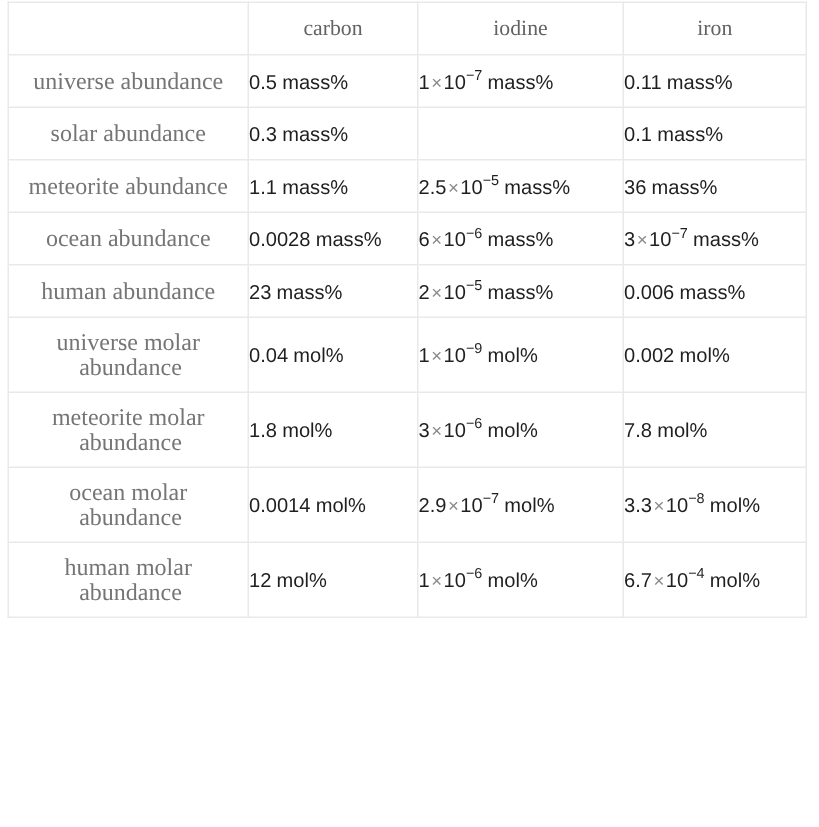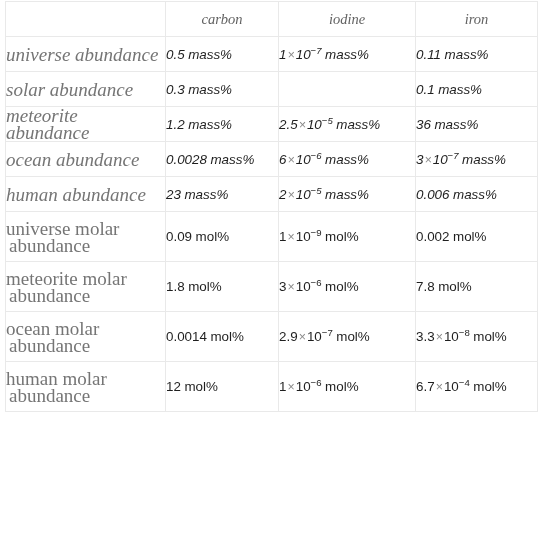--- a/index.html
+++ b/index.html
@@ -40,23 +40,23 @@
     color: #626262;
     text-align: center;
     height: 32px;
     line-height: 32px;
   }
   th.corner-blank { height: 32px; }
 
   
   td.row-head {
     font-family: "Liberation Serif", serif;
-    font-size: 19px;
+    font-size: 16px;
     color: #757575;
-    text-align: left;
+    text-align: center;
     padding: 0 0 0 8px;
     line-height: 17px;
     margin-left: 44px;
   }
   td.row-head .lbl {
     display: block;
   }
   td.row-head .lbl .w2 {
     display: block;
     padding-left: 3px;
@@ -76,21 +76,21 @@
     font-size: 12.4px;
     padding: 0 1px;
   }
   td.val sup {
     font-size: 9.6px;
     vertical-align: super;
     line-height: 0;
   }
   td.val .unit { padding-left: 3.5px; }
 
-  tr.r1 td, tr.r1 th { height: 34px; font-style: italic; }
+  tr.r1 td, tr.r1 th { height: 34px; }
   tr.r2 td, tr.r2 th { height: 49px; }
 </style>
 </head>
 <body>
 
 <table id="abundance-table">
   <colgroup>
     <col class="c-label">
       <col class="c-carbon">
       <col class="c-iodine">
@@ -118,21 +118,21 @@
           <span class="lbl"><span>solar abundance</span></span>
         </td>
         <td class="val"><span>0.3</span><span class="unit">mass%</span></td>
         <td class="val"></td>
         <td class="val"><span>0.1</span><span class="unit">mass%</span></td>
       </tr>
       <tr class="r1">
         <td class="row-head">
           <span class="lbl"><span>meteorite abundance</span></span>
         </td>
-        <td class="val"><span>1.2</span><span class="unit">mass%</span></td>
+        <td class="val"><span>1.1</span><span class="unit">mass%</span></td>
         <td class="val"><span>2.5</span><span class="times">×</span><span>10</span><sup>−5</sup><span class="unit">mass%</span></td>
         <td class="val"><span>36</span><span class="unit">mass%</span></td>
       </tr>
       <tr class="r1">
         <td class="row-head">
           <span class="lbl"><span>ocean abundance</span></span>
         </td>
         <td class="val"><span>0.0028</span><span class="unit">mass%</span></td>
         <td class="val"><span>6</span><span class="times">×</span><span>10</span><sup>−6</sup><span class="unit">mass%</span></td>
         <td class="val"><span>3</span><span class="times">×</span><span>10</span><sup>−7</sup><span class="unit">mass%</span></td>
@@ -142,21 +142,21 @@
           <span class="lbl"><span>human abundance</span></span>
         </td>
         <td class="val"><span>23</span><span class="unit">mass%</span></td>
         <td class="val"><span>2</span><span class="times">×</span><span>10</span><sup>−5</sup><span class="unit">mass%</span></td>
         <td class="val"><span>0.006</span><span class="unit">mass%</span></td>
       </tr>
       <tr class="r2">
         <td class="row-head">
           <span class="lbl"><span>universe molar</span><span class="w2">abundance</span></span>
         </td>
-        <td class="val"><span>0.09</span><span class="unit">mol%</span></td>
+        <td class="val"><span>0.04</span><span class="unit">mol%</span></td>
         <td class="val"><span>1</span><span class="times">×</span><span>10</span><sup>−9</sup><span class="unit">mol%</span></td>
         <td class="val"><span>0.002</span><span class="unit">mol%</span></td>
       </tr>
       <tr class="r2">
         <td class="row-head">
           <span class="lbl"><span>meteorite molar</span><span class="w2">abundance</span></span>
         </td>
         <td class="val"><span>1.8</span><span class="unit">mol%</span></td>
         <td class="val"><span>3</span><span class="times">×</span><span>10</span><sup>−6</sup><span class="unit">mol%</span></td>
         <td class="val"><span>7.8</span><span class="unit">mol%</span></td>

